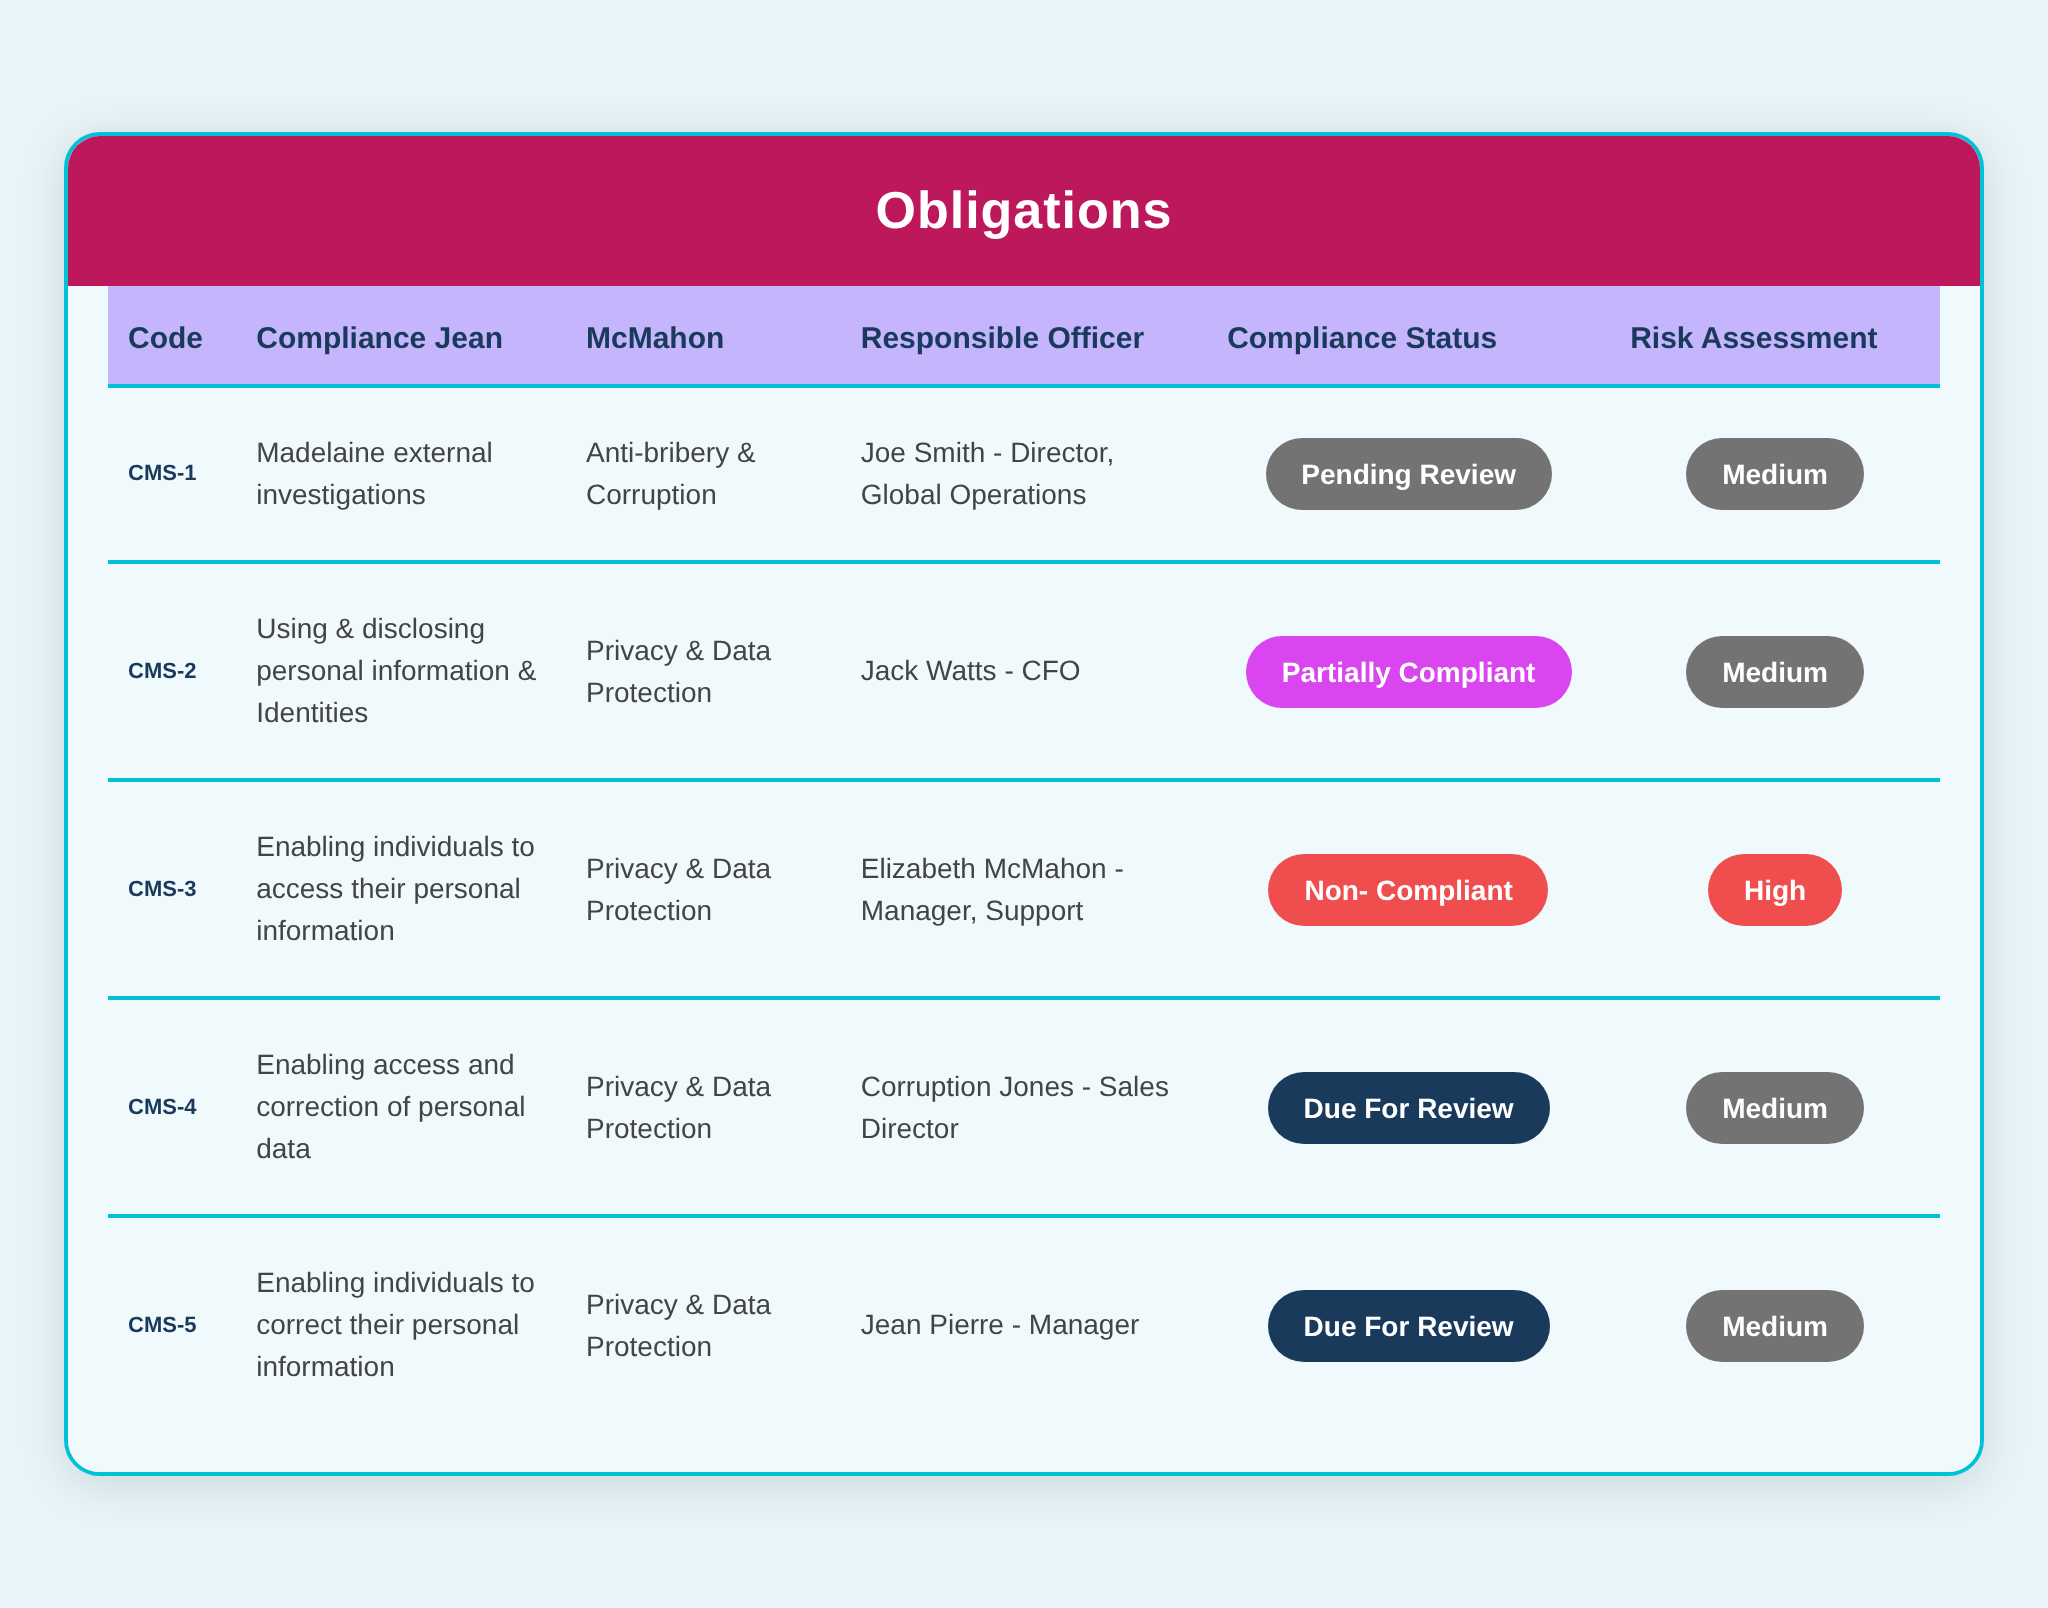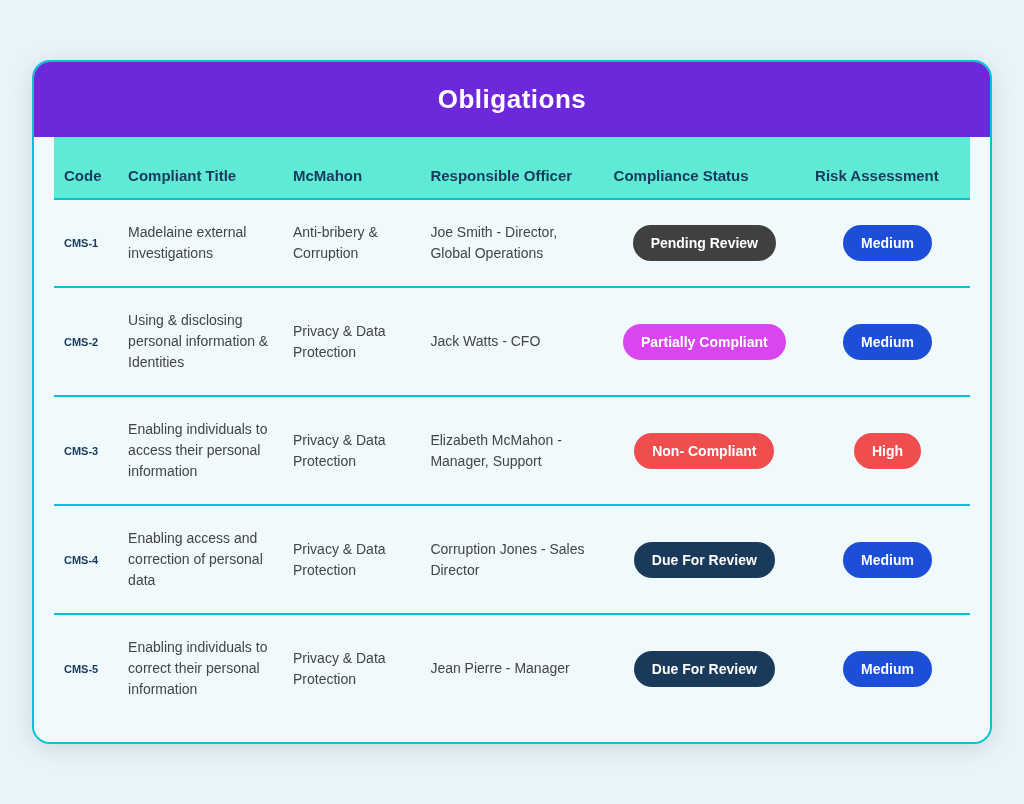--- a/index.html
+++ b/index.html
@@ -21,21 +21,21 @@
     .card {
       background: #ffffff;
       border-radius: 18px;
       overflow: hidden;
       width: 960px;
       box-shadow: 0 4px 24px rgba(0,0,0,0.12);
       border: 2px solid #00c2d4;
     }
 
     .card-header {
-      background: #6d28d9;
+      background: #be185d;
       padding: 22px 28px;
       text-align: center;
     }
 
     .card-header h1 {
       color: #ffffff;
       font-size: 26px;
       font-weight: 700;
       letter-spacing: 0.5px;
     }
@@ -44,26 +44,26 @@
       padding: 0 20px 20px 20px;
       background: #f0f9fc;
     }
 
     table {
       width: 100%;
       border-collapse: collapse;
     }
 
     thead tr th {
-      padding: 30px 10px 14px 10px;
+      padding: 18px 10px 14px 10px;
       text-align: left;
       color: #1a3a5c;
       font-weight: 700;
       font-size: 15px;
-      background: #5eead4;
+      background: #c4b5fd;
       vertical-align: top;
     }
 
     tbody tr {
       border-top: 2px solid #00c2d4;
     }
 
     tbody tr td {
       padding: 22px 10px;
       vertical-align: middle;
@@ -108,41 +108,41 @@
       display: inline-block;
       padding: 10px 18px;
       border-radius: 50px;
       font-size: 14px;
       font-weight: 600;
       white-space: nowrap;
       text-align: center;
     }
 
     .badge-pending {
-      background: #404040;
+      background: #737373;
       color: #ffffff;
     }
 
     .badge-partial {
       background: #d946ef;
       color: #ffffff;
     }
 
     .badge-non-compliant {
       background: #f04e4e;
       color: #ffffff;
     }
 
     .badge-due {
       background: #1a3a5c;
       color: #ffffff;
     }
 
     .badge-medium {
-      background: #1d4ed8;
+      background: #737373;
       color: #ffffff;
     }
 
     .badge-high {
       background: #f04e4e;
       color: #ffffff;
     }
 
     th.col-code { width: 7%; }
     th.col-title { width: 18%; }
@@ -156,21 +156,21 @@
 
 <div class="card">
   <div class="card-header">
     <h1>Obligations</h1>
   </div>
   <div class="table-wrapper">
     <table>
       <thead>
         <tr>
           <th class="col-code">Code</th>
-          <th class="col-title">Compliant Title</th>
+          <th class="col-title">Compliance Jean</th>
           <th class="col-module">McMahon</th>
           <th class="col-officer">Responsible Officer</th>
           <th class="col-status">Compliance Status</th>
           <th class="col-risk">Risk Assessment</th>
         </tr>
       </thead>
       <tbody id="table-body">
       <tr>
             <td class="code-cell">CMS-1</td>
             <td class="compliance-title-cell">Madelaine external investigations</td>

